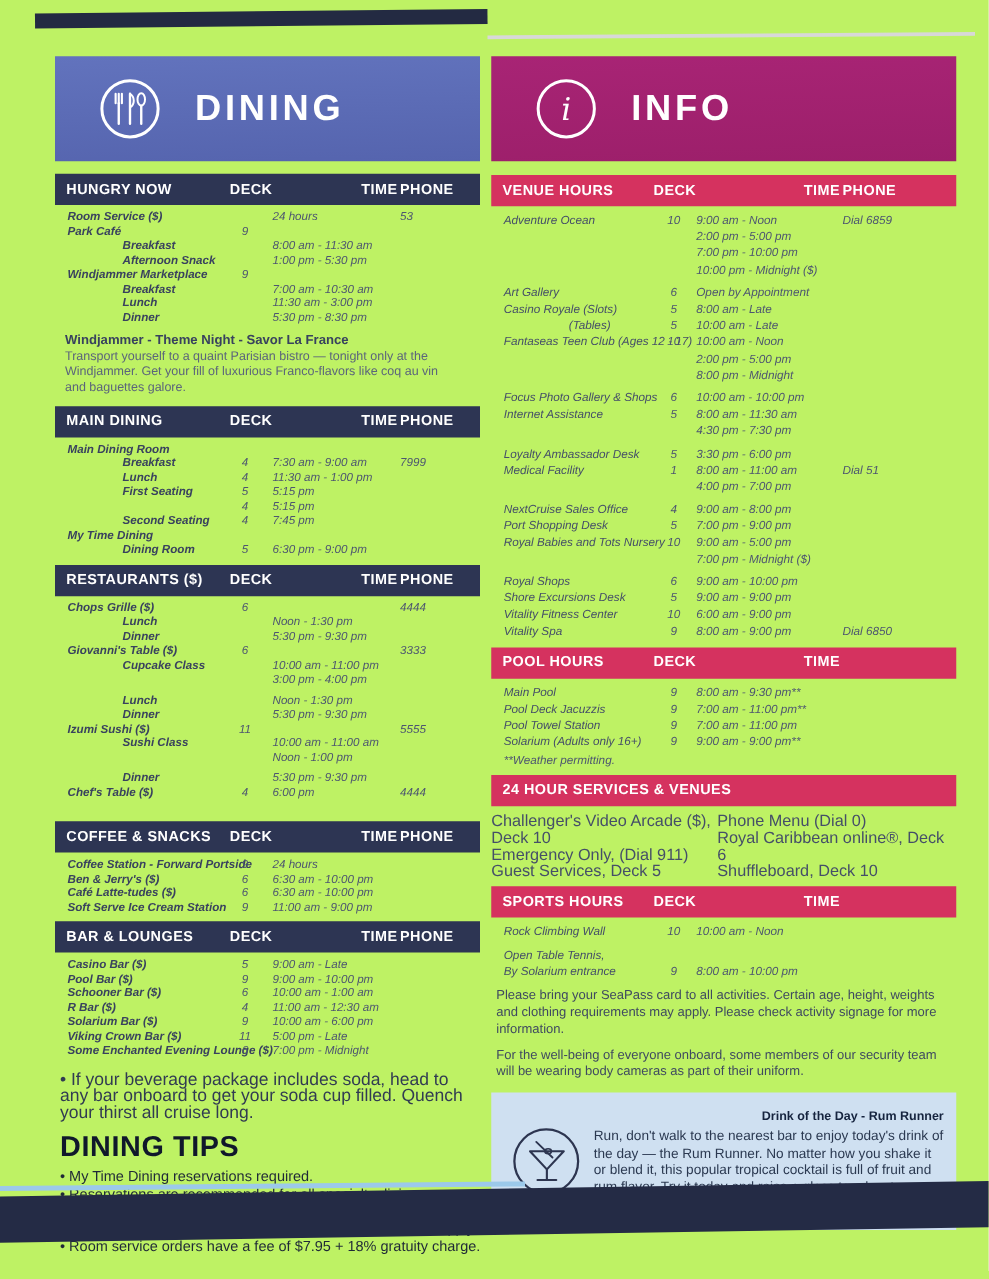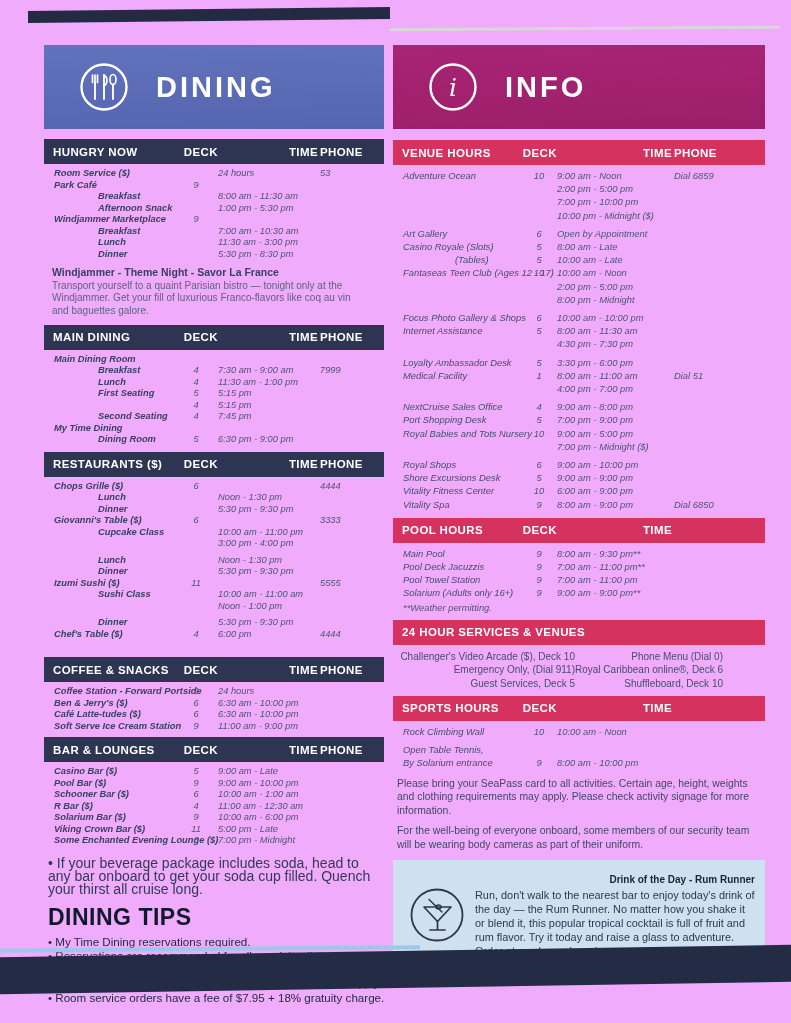--- a/index.html
+++ b/index.html
@@ -1,16 +1,16 @@
 <!DOCTYPE html>
 <html><head>
 <meta charset="utf-8">
 <style>
   html,body{margin:0;padding:0;background:#f4f4f4;}
-  .page{position:relative;width:791px;height:1023px;background:#f0abfc;overflow:hidden;
+  .page{position:relative;width:791px;height:1023px;background:#bef264;overflow:hidden;
         font-family:"Liberation Sans",sans-serif;margin:0 auto;}
   .top-edge{position:absolute;left:28px;top:9px;width:362px;height:12px;background:#232a42;
         transform:rotate(-0.6deg);}
   .top-shadow{position:absolute;left:390px;top:27px;width:390px;height:3px;background:#d8d8d8;
         transform:rotate(-0.4deg);}
 
   .col{position:absolute;top:45px;}
   .col-left{left:44px;width:340px;}
   .col-right{left:393px;width:372px;}
 
@@ -56,21 +56,21 @@
   .soda{margin-top:10px;font-size:14px;color:#313b52;line-height:13.2px;width:330px;padding-left:4px;}
   .tips{margin-top:7px;padding-left:4px;}
   .tips-title{font-size:23px;font-weight:800;letter-spacing:.5px;color:#10182b;}
   .tips ul{margin:4px 0 0 0;padding:0;list-style:none;}
   .tips li{font-size:11.6px;color:#1f2937;line-height:13.6px;padding-left:11px;text-indent:-11px;
            margin-top:1px;width:336px;}
   .tips li::before{content:"• ";}
 
   
   .svc-lists{display:flex;margin-top:5px;}
-  .svc-lists ul{margin:0;padding:0;list-style:none;font-size:10px;color:#454f68;line-height:13.4px;text-align:right;}
+  .svc-lists ul{margin:0;padding:0;list-style:none;font-size:13px;color:#454f68;line-height:13.4px;}
   .svc-left{width:182px;padding-left:4px;box-sizing:border-box;}
   .para{font-size:10.4px;color:#3f4a60;line-height:13.6px;margin:7px 0 0 0;width:358px;padding-left:4px;}
   .drink{margin-top:9px;background:#cfe0f1;display:flex;padding:12px 10px 12px 12px;box-sizing:border-box;
          min-height:96px;}
   .drink-icon{flex:0 0 64px;display:flex;align-items:center;justify-content:center;}
   .drink-text{flex:1;padding-left:6px;}
   .drink-title{font-size:10px;font-weight:700;color:#16243f;text-align:right;line-height:15px;}
   .drink-body{font-size:10.9px;color:#2b3951;line-height:13.8px;margin-top:2px;}
 
   .bottom-line{position:absolute;left:0;top:947px;width:420px;height:4px;background:#9cc9ea;

